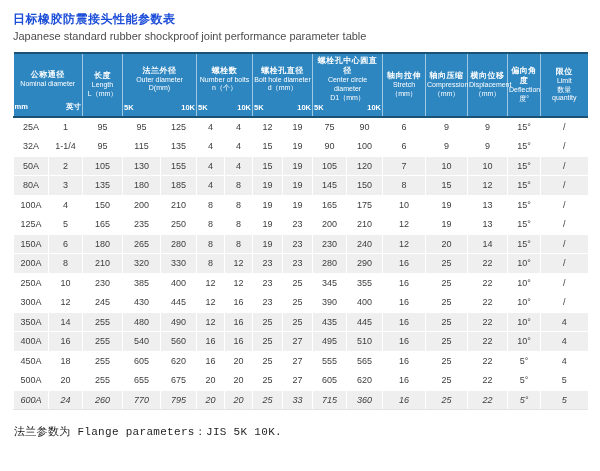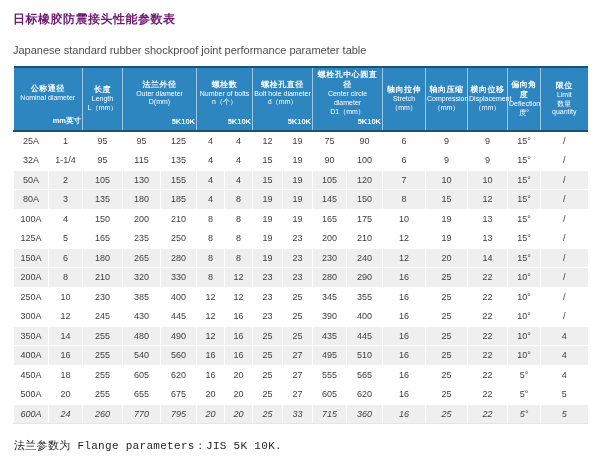--- a/index.html
+++ b/index.html
@@ -9,43 +9,43 @@
     --cell-text:#3d3d3d;
   }
   html,body{margin:0;padding:0;background:#fff;}
   body{
     width:600px;height:471px;overflow:hidden;
     font-family:"Liberation Sans","DejaVu Sans",sans-serif;
     -webkit-font-smoothing:antialiased;
   }
   .page{padding:12px 13px 0 13px;}
   .title-zh{
-    font-size:12px;font-weight:bold;color:#701a75;
+    font-size:12px;font-weight:bold;color:#1d4ed8;
     letter-spacing:0.5px;line-height:1.25;
   }
   .title-en{
-    font-size:11px;color:#4d4d4d;line-height:1.3;margin-top:16px;
+    font-size:11px;color:#4d4d4d;line-height:1.3;margin-top:2px;
   }
   table.params{
     border-collapse:collapse;table-layout:fixed;
     width:574px;margin-top:9px;
   }
   thead th{
     background:var(--header-bg);
     border-top:2px solid var(--header-border);
     border-bottom:2px solid var(--header-border);
     color:#fff;font-weight:normal;
     height:43px;padding:2px 1px;vertical-align:middle;
   }
   thead th + th{border-left:1px solid rgba(255,255,255,0.55);}
   .hwrap{display:flex;flex-direction:column;height:100%;}
   .hlines{flex:1;display:flex;flex-direction:column;justify-content:center;}
   .hline{font-size:7px;line-height:1.25;text-align:center;transform-origin:center;}
   .hline.zh{font-size:8px;font-weight:bold;letter-spacing:0.5px;}
-  .hsubs{display:flex;justify-content:flex-end;padding-bottom:2px;}
+  .hsubs{display:flex;justify-content:space-between;padding-bottom:2px;}
   .hsubs span{font-size:7.5px;font-weight:bold;}
   tbody td{
     height:18.5px;padding:0;text-align:center;vertical-align:middle;
     font-size:9px;color:var(--cell-text);
     border-left:1px solid #fff;border-top:1px solid #fff;
     background:#fff;
   }
   tbody tr:nth-child(4n+3) td,
   tbody tr:nth-child(4n+4) td{background:var(--stripe);}
   tbody tr:last-child td{border-bottom:1px solid #e4e4e4;font-style:italic;}

